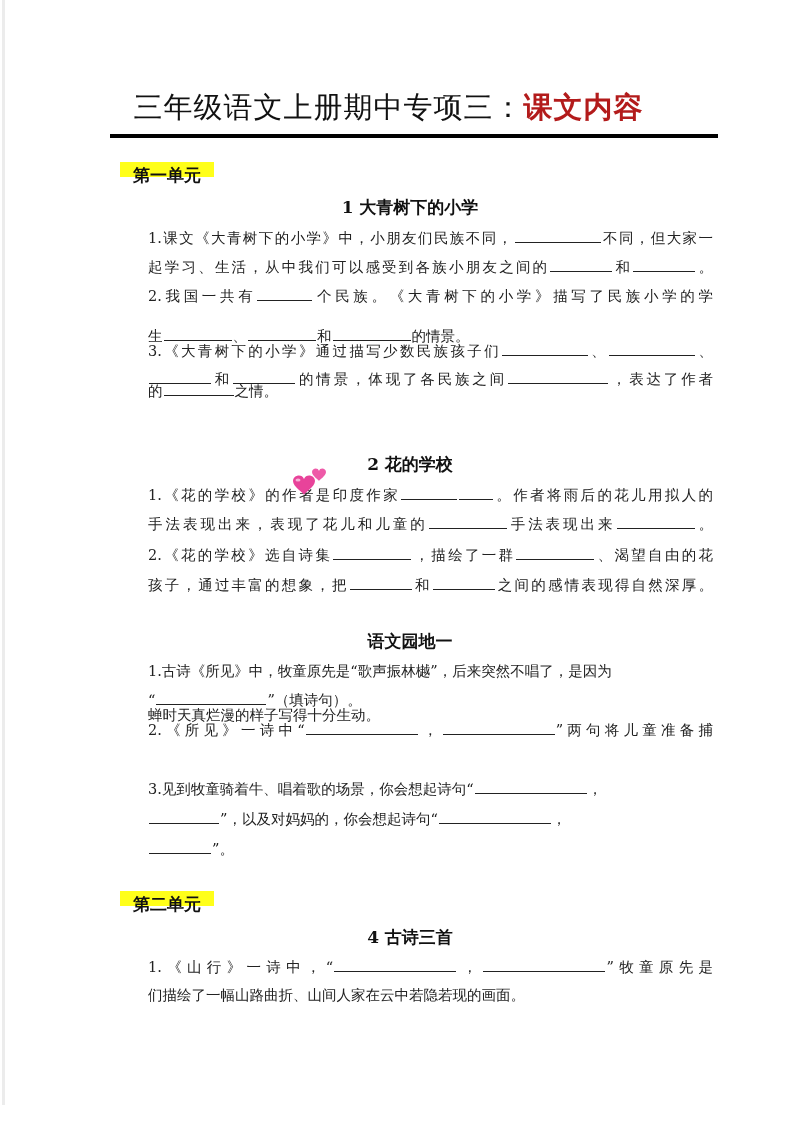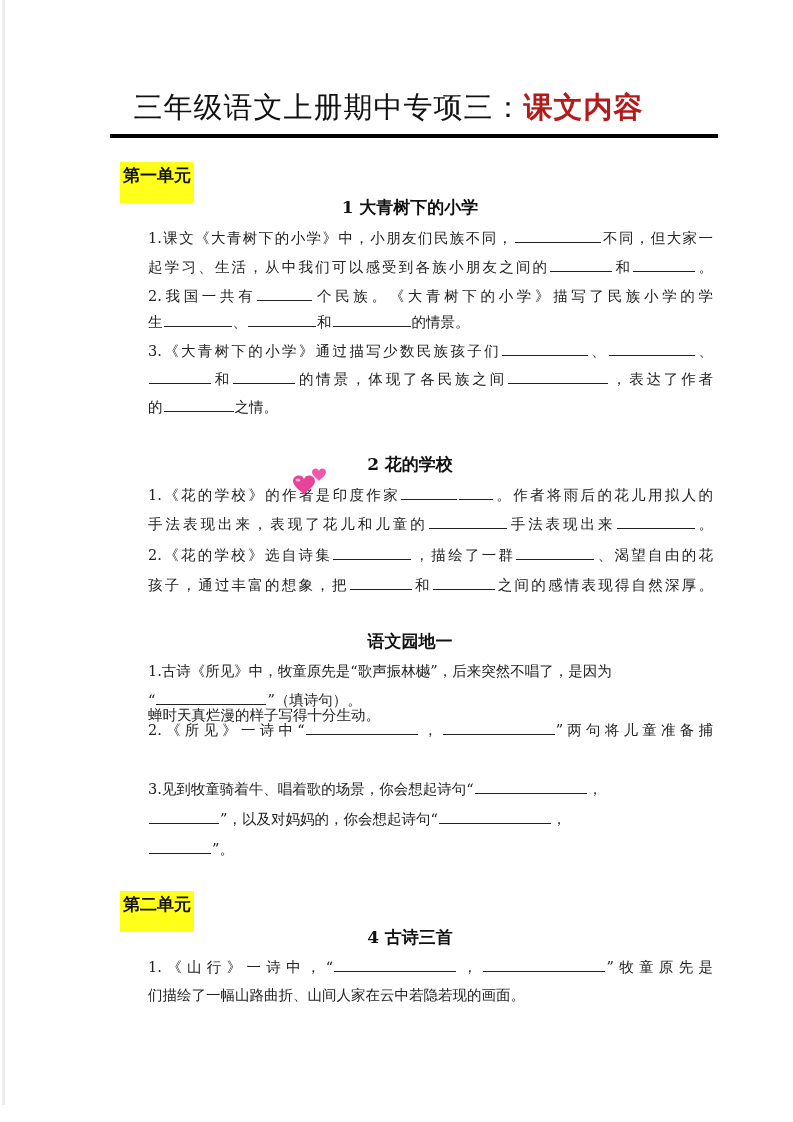--- a/index.html
+++ b/index.html
@@ -3,21 +3,21 @@
 <meta charset="utf-8">
 <style>
   html, body { margin:0; padding:0; background:#ffffff; }
   body { width:793px; height:1122px; position:relative; overflow:hidden;
          font-family:"DejaVu Serif","Liberation Serif",serif; color:#1a1a1a; }
   .page-edge { position:absolute; left:2px; top:0; width:3px; height:1105px; background:#ececec; }
   .title { position:absolute; left:0; width:777px; top:88px; text-align:center;
            font-family:Liberation Mono, monospace; font-size:29px; letter-spacing:1px; color:#111; }
   .title .accent { color:#b31b1b; font-weight:bold; }
   .rule { position:absolute; left:110px; top:134px; width:608px; height:4px; background:#000; }
-  .unit { position:absolute; left:120px; height:41px; line-height:27px; padding:0 3px;
+  .unit { position:absolute; left:120px; height:15px; line-height:27px; padding:0 13px;
           background:#ffff1a; font-family:"DejaVu Sans","Liberation Sans",sans-serif; font-weight:bold; font-size:17px; color:#111; }
   .heading { position:absolute; left:0; width:820px; text-align:center;
              font-family:"DejaVu Serif","Liberation Serif",serif; font-weight:bold; font-size:17px; color:#111; }
   .line { position:absolute; left:120px; width:565px; font-size:14.5px; white-space:nowrap; color:#222;margin-left:28px; }
   .line.justify { text-align:justify; text-align-last:justify; }
   .blank { display:inline-block; border-bottom:1px solid #222; height:14px; vertical-align:baseline; margin:0 1px; }
   .heart { position:absolute; }
 </style>
 </head>
 <body>
@@ -26,24 +26,24 @@
 
 <div class="title"><span>三年级语文上册期中专项三：</span><span class="accent">课文内容</span></div>
 <div class="rule"></div>
 
 <div class="unit" style="top:162px">第一单元</div>
 <div class="heading" style="top:196px">1  大青树下的小学</div>
 
 <div class="line justify" style="top:228px"><span>1.课文《大青树下的小学》中，小朋友们民族不同，</span><span class="blank" style="width: 86px;"></span><span>不同，但大家一</span></div>
 <div class="line justify" style="top:257px"><span>起学习、生活，从中我们可以感受到各族小朋友之间的</span><span class="blank" style="width: 62px;"></span><span>和</span><span class="blank" style="width: 62px;"></span><span>。</span></div>
 <div class="line justify" style="top:286px"><span>2.我国一共有</span><span class="blank" style="width: 55px;"></span><span>个民族。《大青树下的小学》描写了民族小学的学</span></div>
-<div class="line" style="top:312px"><span>生</span><span class="blank" style="width: 68px;"></span><span>、</span><span class="blank" style="width: 68px;"></span><span>和</span><span class="blank" style="width: 78px;"></span><span>的情景。</span></div>
+<div class="line" style="top:326px"><span>生</span><span class="blank" style="width: 68px;"></span><span>、</span><span class="blank" style="width: 68px;"></span><span>和</span><span class="blank" style="width: 78px;"></span><span>的情景。</span></div>
 <div class="line justify" style="top:341px"><span>3.《大青树下的小学》通过描写少数民族孩子们</span><span class="blank" style="width: 86px;"></span><span>、</span><span class="blank" style="width: 86px;"></span><span>、</span></div>
 <div class="line justify" style="top:369px"><span class="blank" style="width: 62px;"></span><span>和</span><span class="blank" style="width: 62px;"></span><span>的情景，体现了各民族之间</span><span class="blank" style="width: 100px;"></span><span>，表达了作者</span></div>
-<div class="line" style="top:397px"><span>的</span><span class="blank" style="width: 70px;"></span><span>之情。</span></div>
+<div class="line" style="top:381px"><span>的</span><span class="blank" style="width: 70px;"></span><span>之情。</span></div>
 
 <div class="heading" style="top:453px">2  花的学校</div>
 <div class="line justify" style="top:485px"><span>1.《花的学校》的作者是印度作家</span><span class="blank" style="width: 56px;"></span><span class="blank" style="width: 34px;"></span><span>。作者将雨后的花儿用拟人的</span></div>
 <div class="line justify" style="top:514px"><span>手法表现出来，表现了花儿和儿童的</span><span class="blank" style="width: 78px;"></span><span>手法表现出来</span><span class="blank" style="width: 78px;"></span><span>。</span></div>
 <div class="line justify" style="top:545px"><span>2.《花的学校》选自诗集</span><span class="blank" style="width: 78px;"></span><span>，描绘了一群</span><span class="blank" style="width: 78px;"></span><span>、渴望自由的花</span></div>
 <div class="line justify" style="top:575px"><span>孩子，通过丰富的想象，把</span><span class="blank" style="width: 62px;"></span><span>和</span><span class="blank" style="width: 62px;"></span><span>之间的感情表现得自然深厚。</span></div>
 
 <svg class="heart" style="left:291px; top:464px" width="36" height="32" viewBox="0 0 36 32">
   <path d="M21 8 c0-4 6-5 7-1 c1-4 7-3 7 1 c0 4-7 8-7 9 c0-1-7-5-7-9z" fill="#ee5aa8"></path>
   <path d="M2 17 c0-6 9-8 11-2 c2-6 11-4 11 2 c0 6-11 12-11 14 c0-2-11-8-11-14z" fill="#e8439a"></path>

